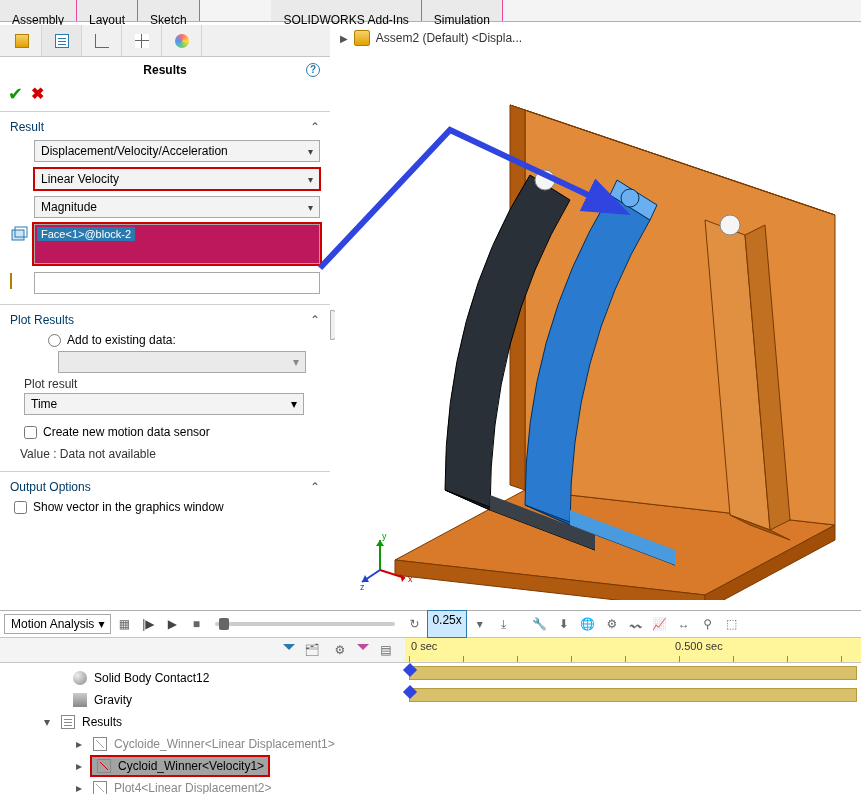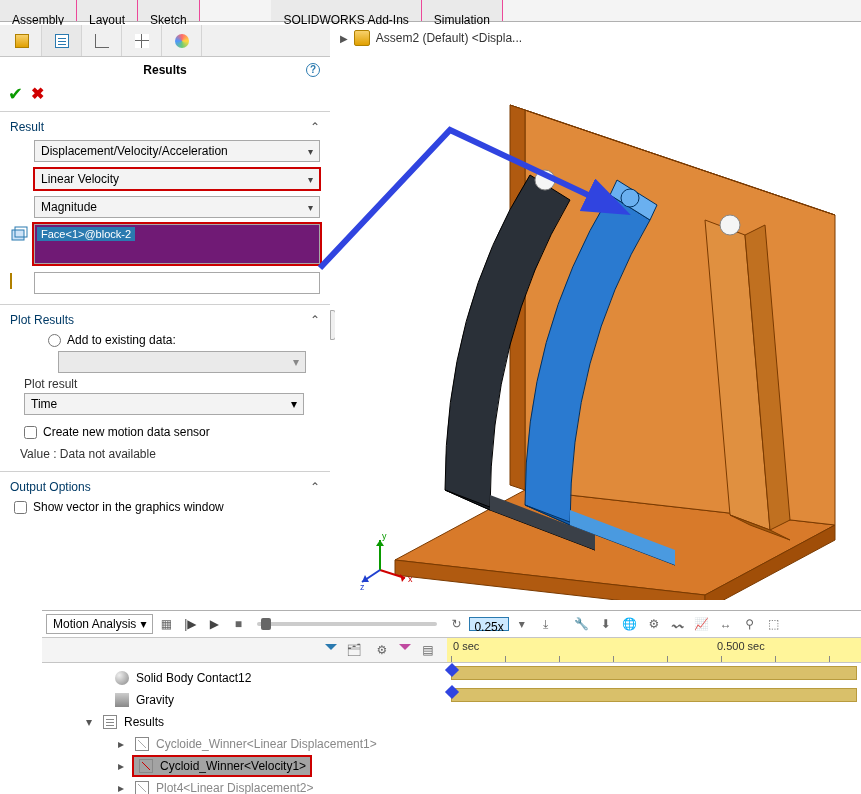--- a/index.html
+++ b/index.html
@@ -40,21 +40,21 @@
   .section { border-top:1px solid #d0d0d0; padding: 8px 10px 10px 10px; }
   .section-header { color:#003a66; font-weight:500; margin-bottom:6px; display:flex; justify-content:space-between; align-items:center;text-align:center;}
   .section-header .chev { color:#555;}
 
   .dropdown { display:flex; align-items:center; justify-content:space-between; border:1px solid #a8a8a8; background:#f3f3f3; height:22px; padding:0 6px; margin-bottom:6px; margin-left:24px;}
   .dropdown .dd-arrow { font-size:10px; color:#444;}
   .dropdown.hl { outline:2px solid #cc0000; outline-offset:-1px;}
 
   .entity-row { display:flex; align-items:flex-start; gap:6px; margin-top:4px;}
   .entity-icon { width:18px; height:18px; margin-top:2px;}
-  .entity-box { flex:1; border:1px solid #a8a8a8; background:#701a75; height:40px; position:relative;}
+  .entity-box { flex:1; border:1px solid #a8a8a8; background:#be185d; height:40px; position:relative;}
   .entity-box.hl { outline:2px solid #cc0000; outline-offset:0px;}
   .entity-item { background:#2a7ab0; color:#fff; font-size:11px; padding:1px 4px; display:inline-block; margin:2px;}
   .entity-box.blank { background:#fff; height:22px;}
 
   .radio-row, .check-row { display:flex; align-items:center; gap:6px; margin:3px 0 3px 24px;}
   input[type=radio], input[type=checkbox] { margin:0; }
 
   .plain-label { margin: 4px 0 2px 14px; color:#333;}
   .wide-select { margin-left:14px; width: 280px; height:22px; border:1px solid #a8a8a8; background:#f3f3f3; display:flex; align-items:center; justify-content:space-between; padding:0 6px;}
   .wide-select.disabled { background:#eaeaea; color:#888;}
@@ -66,26 +66,26 @@
   .splitter { position:absolute; top:45px; left:329px; width:8px; height:560px; display:flex; align-items:center; justify-content:center;}
   .splitter-handle { width:6px; height:30px; border:1px solid #aaa; background:#f0f0f0; border-radius: 0 3px 3px 0;}
 
   
   .pointer-line { position:absolute; stroke:#3044e0; stroke-width:6; fill:none;}
 
   
   .triad { position:absolute; left:360px; top:530px; width:60px; height:60px;}
 
   
-  .timeline-area { position:absolute; top:610px; left:0; right:0; bottom:0; border-top:1px solid #b0b0b0; background:#fff;margin-left:42px;}
+  .timeline-area { position:absolute; top:610px; left:0; right:0; bottom:0; border-top:1px solid #b0b0b0; background:#fff;}
   .motion-bar { display:flex; align-items:center; height:26px; gap:2px; padding: 2px 4px;}
   .motion-select { height:20px; border:1px solid #a8a8a8; padding:0 6px; display:flex; align-items:center; gap:4px; background:#fff;}
   .mini-btn { width:22px; height:20px; display:flex; align-items:center; justify-content:center; color:#666; cursor:default;}
   .mini-btn.play { color:#444;}
-  .speed-box { border:1px solid #2a7ab0; background:#cde9ff; padding:0 4px; height:14px; line-height:18px;}
+  .speed-box { border:1px solid #2a7ab0; background:#cde9ff; padding:0 4px; height:28px; line-height:18px;}
   .slider-track { flex:0 0 180px; height:4px; background:#ccc; border-radius:2px; position:relative; margin:0 6px;}
   .slider-thumb { position:absolute; top:-4px; left:4px; width:10px; height:12px; background:#666; border-radius:2px;}
 
   .timeline-header { display:flex; height:26px; border-top:1px solid #c5c5c5; border-bottom:1px solid #c5c5c5; background:#f4f4f4;}
   .tree-head { width:405px; display:flex; align-items:center; justify-content:flex-end; gap:6px; padding-right:8px;}
   .time-head { flex:1; position:relative; background:#fff59a;}
   .time-tick { position:absolute; top:2px; font-size:11px; color:#333;}
   .time-minor { position:absolute; bottom:0; width:1px; height:6px; background:#888;}
 
   .timeline-body { display:flex;}

